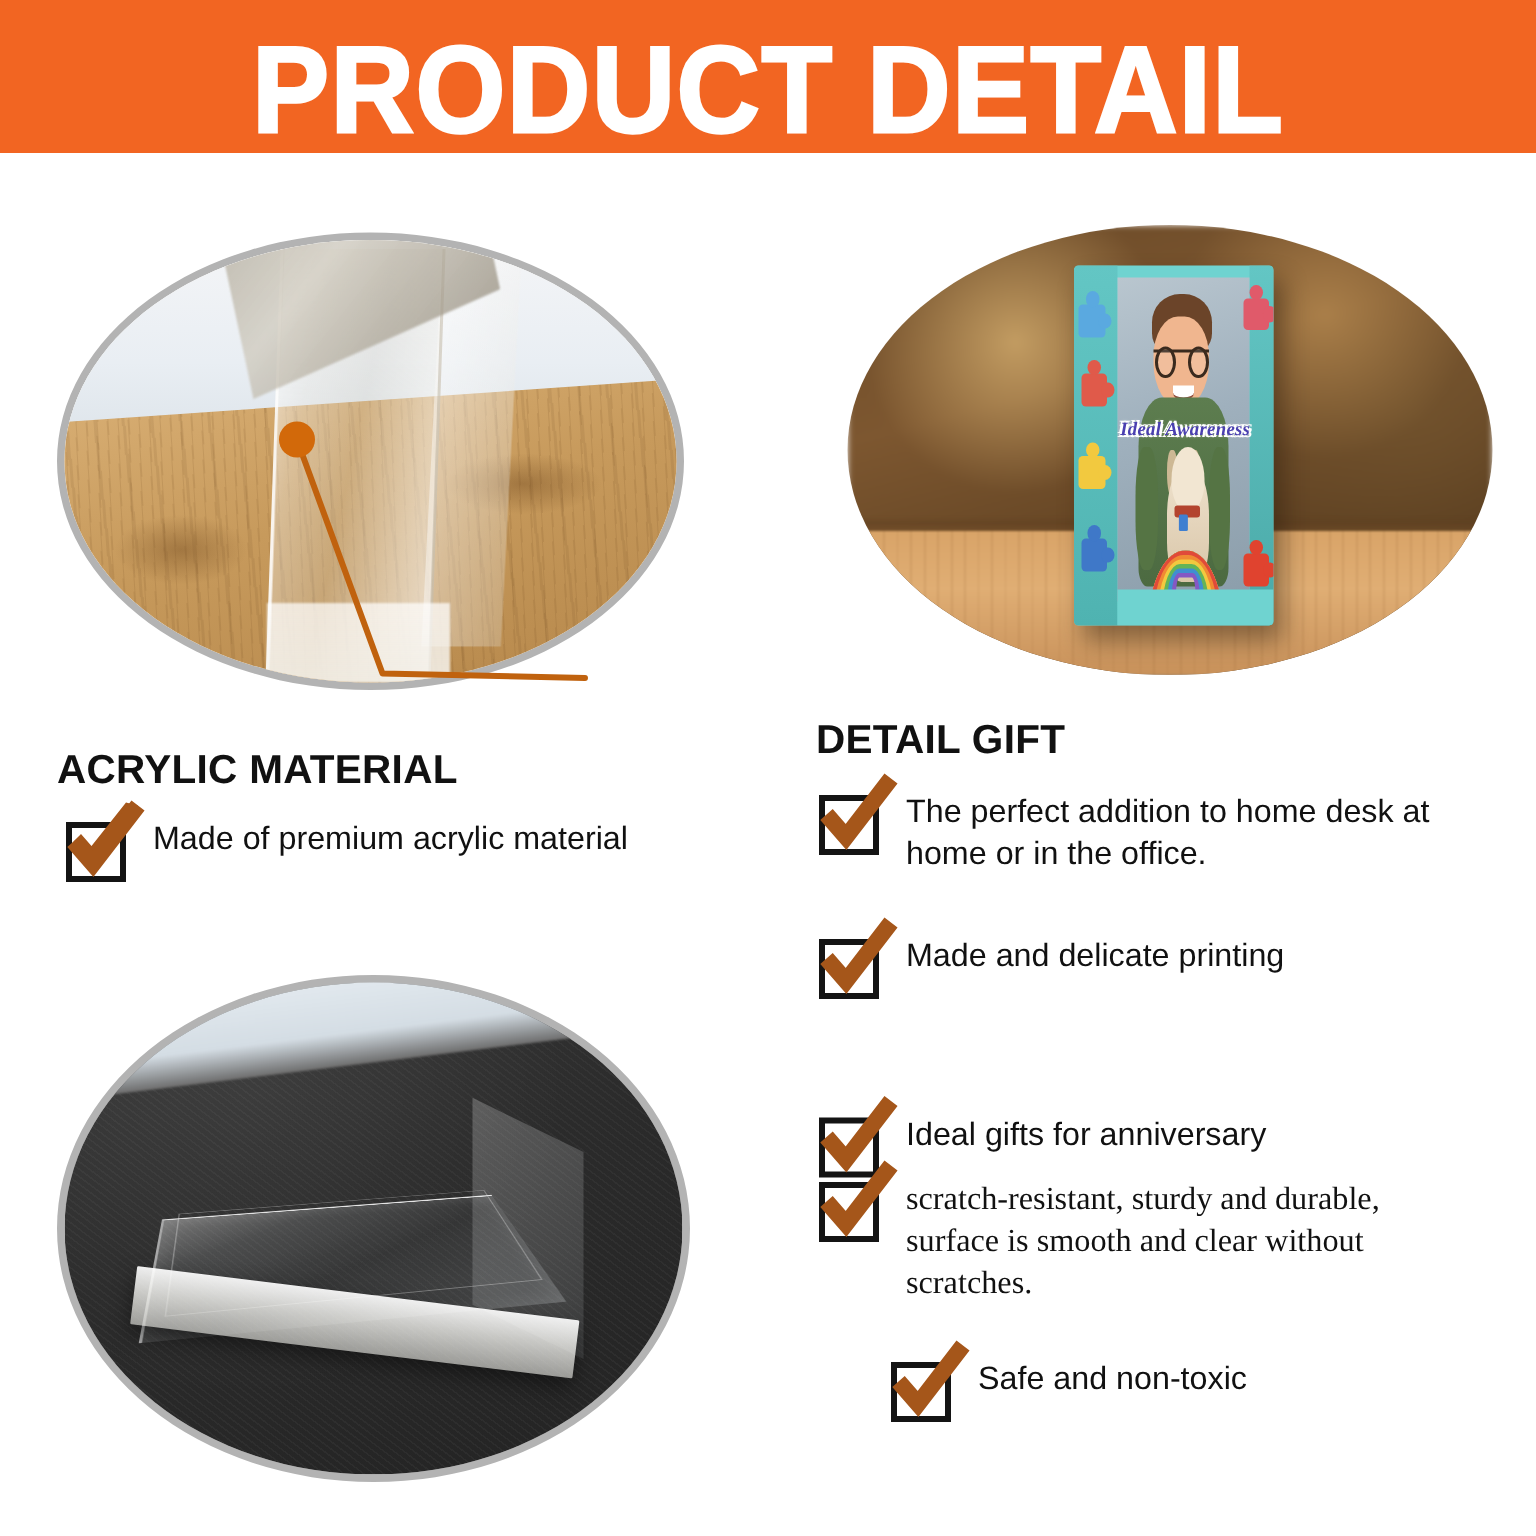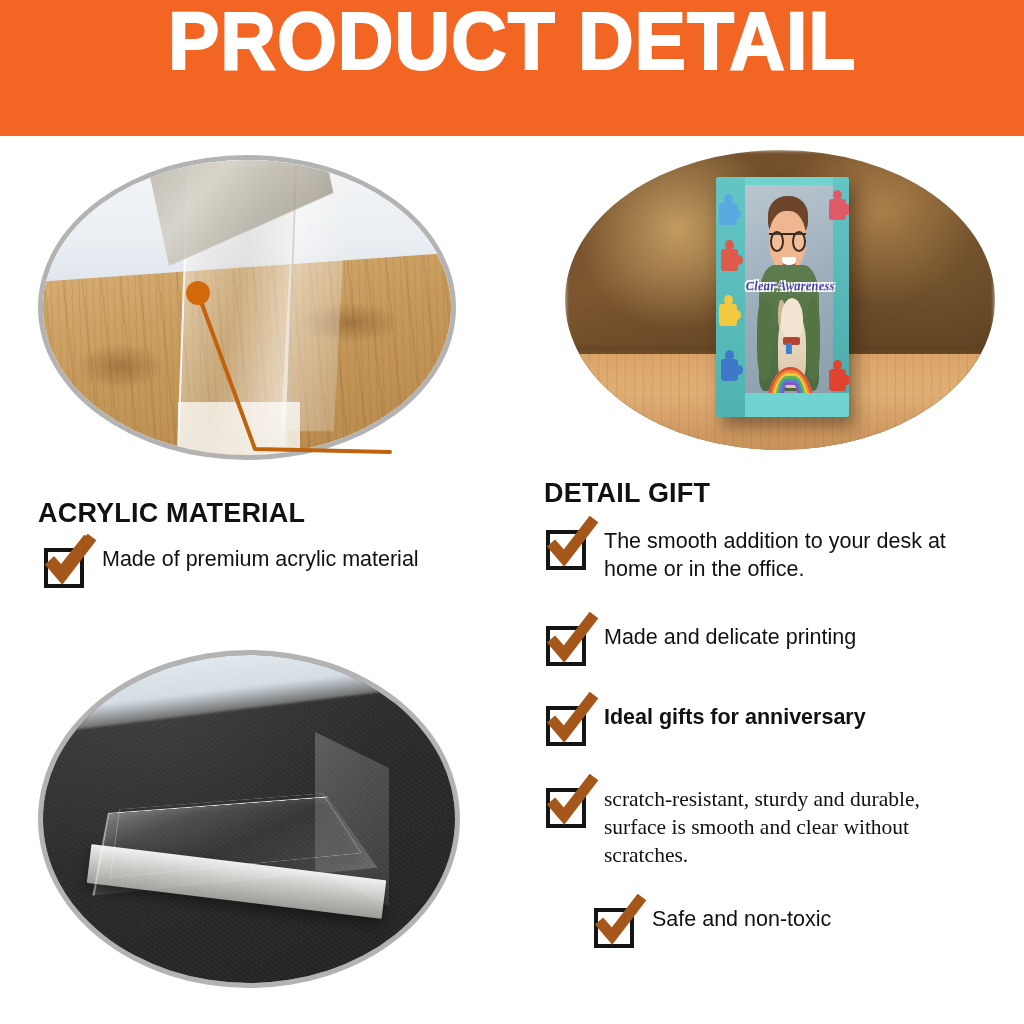--- a/index.html
+++ b/index.html
@@ -6,23 +6,23 @@
   html, body {
     width: 1024px; height: 1024px;
     background: #ffffff;
     font-family: "Liberation Sans", sans-serif;
     overflow: hidden;
   }
   .page { position: relative; width: 1024px; height: 1024px; background: #fff; }
 
   
   .header-banner {
-    position: absolute; left: 0; top: 0; width: 1024px; height: 136px;
+    position: absolute; left: 0; top: 0; width: 1024px; height: 102px;
     background: #f26522;
-    display: flex; align-items: flex-start; justify-content: center;
+    display: flex; align-items: flex-end; justify-content: center;
   }
   .header-title {
     color: #ffffff;
     font-family: "Liberation Sans Narrow", "Liberation Sans", sans-serif;
     font-weight: 700;
     font-size: 82px;
     letter-spacing: 1px;
     line-height: 1;
     transform: scaleX(0.94);
     white-space: nowrap;
@@ -309,21 +309,21 @@
     font-size: 21.5px;
     line-height: 1.30;
     color: #111111;
     max-width: 380px;
   }
   #item-acrylic-0 { left: 44px; top: 546px; }
   #item-acrylic-0 .feature-text { max-width: 460px; white-space: nowrap; }
 
   #item-gift-0 { left: 546px; top: 528px; }
   #item-gift-1 { left: 546px; top: 624px; }
-  #item-gift-2 { left: 546px; top: 704px; font-weight: bold; }
+  #item-gift-2 { left: 546px; top: 743px; }
   #item-gift-3 { left: 546px; top: 786px; font-family: Liberation Serif, serif; }
   #item-gift-4 { left: 546px; top: 906px; margin-left: 48px; }
   .feature-item .feature-text { width: 432px; }
 </style>
 </head>
 <body>
 
 <div class="page">
 
   <div class="header-banner">
@@ -374,21 +374,21 @@
 
       <div class="box-bottom-strip"></div>
 
       <div class="puzzle" style="left:3%;top:11%;background:#5aa9e0;"></div>
       <div class="puzzle" style="left:4%;top:30%;background:#e05a4a;"></div>
       <div class="puzzle" style="left:3%;top:53%;background:#f2c93f;"></div>
       <div class="puzzle" style="left:4%;top:76%;background:#3f78c8;"></div>
       <div class="puzzle" style="right:2%;top:9%;background:#e05a6a;"></div>
       <div class="puzzle" style="right:2%;top:80%;background:#e0432f;"></div>
 
-      <div class="box-label">Clear Awareness</div>
+      <div class="box-label">Ideal Awareness</div>
     </div>
   </div>
 
   <div class="photo-oval bordered" id="photo-acrylic-block">
     <div class="slate-bg"></div>
     <div class="slate-top"></div>
     <div class="block-right-face"></div>
     <div class="block-top"></div>
     <div class="block-inner-line"></div>
     <div class="block-front"></div>
@@ -412,21 +412,21 @@
   </div>
 
   <div class="section-heading" id="heading-perfect-gift">DETAIL GIFT</div>
 
   <div class="feature-item" id="item-gift-0">
     <div class="check-box">
       <svg class="check-mark" viewBox="0 0 54 52">
         <path d="M6 26 L19 41 L49 2" fill="none" stroke="#a5561a" stroke-width="11"></path>
       </svg>
     </div>
-    <div class="feature-text">The smooth addition to your desk at home or in the office.</div>
+    <div class="feature-text">The perfect addition to home desk at home or in the office.</div>
   </div>
 
   <div class="feature-item" id="item-gift-1">
     <div class="check-box">
       <svg class="check-mark" viewBox="0 0 54 52">
         <path d="M6 26 L19 41 L49 2" fill="none" stroke="#a5561a" stroke-width="11"></path>
       </svg>
     </div>
     <div class="feature-text">Made and delicate printing</div>
   </div>

